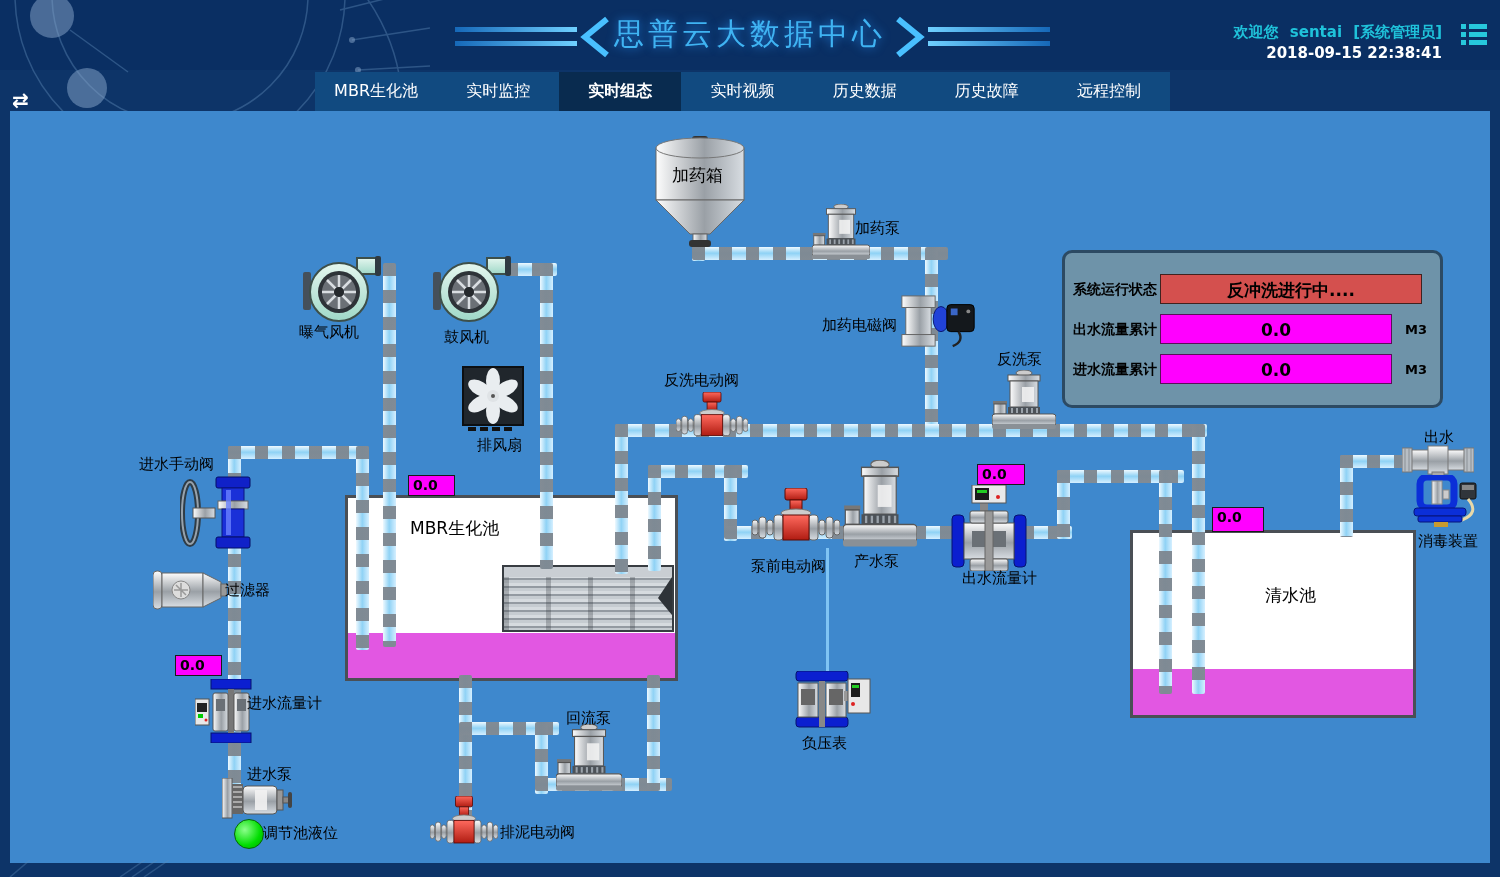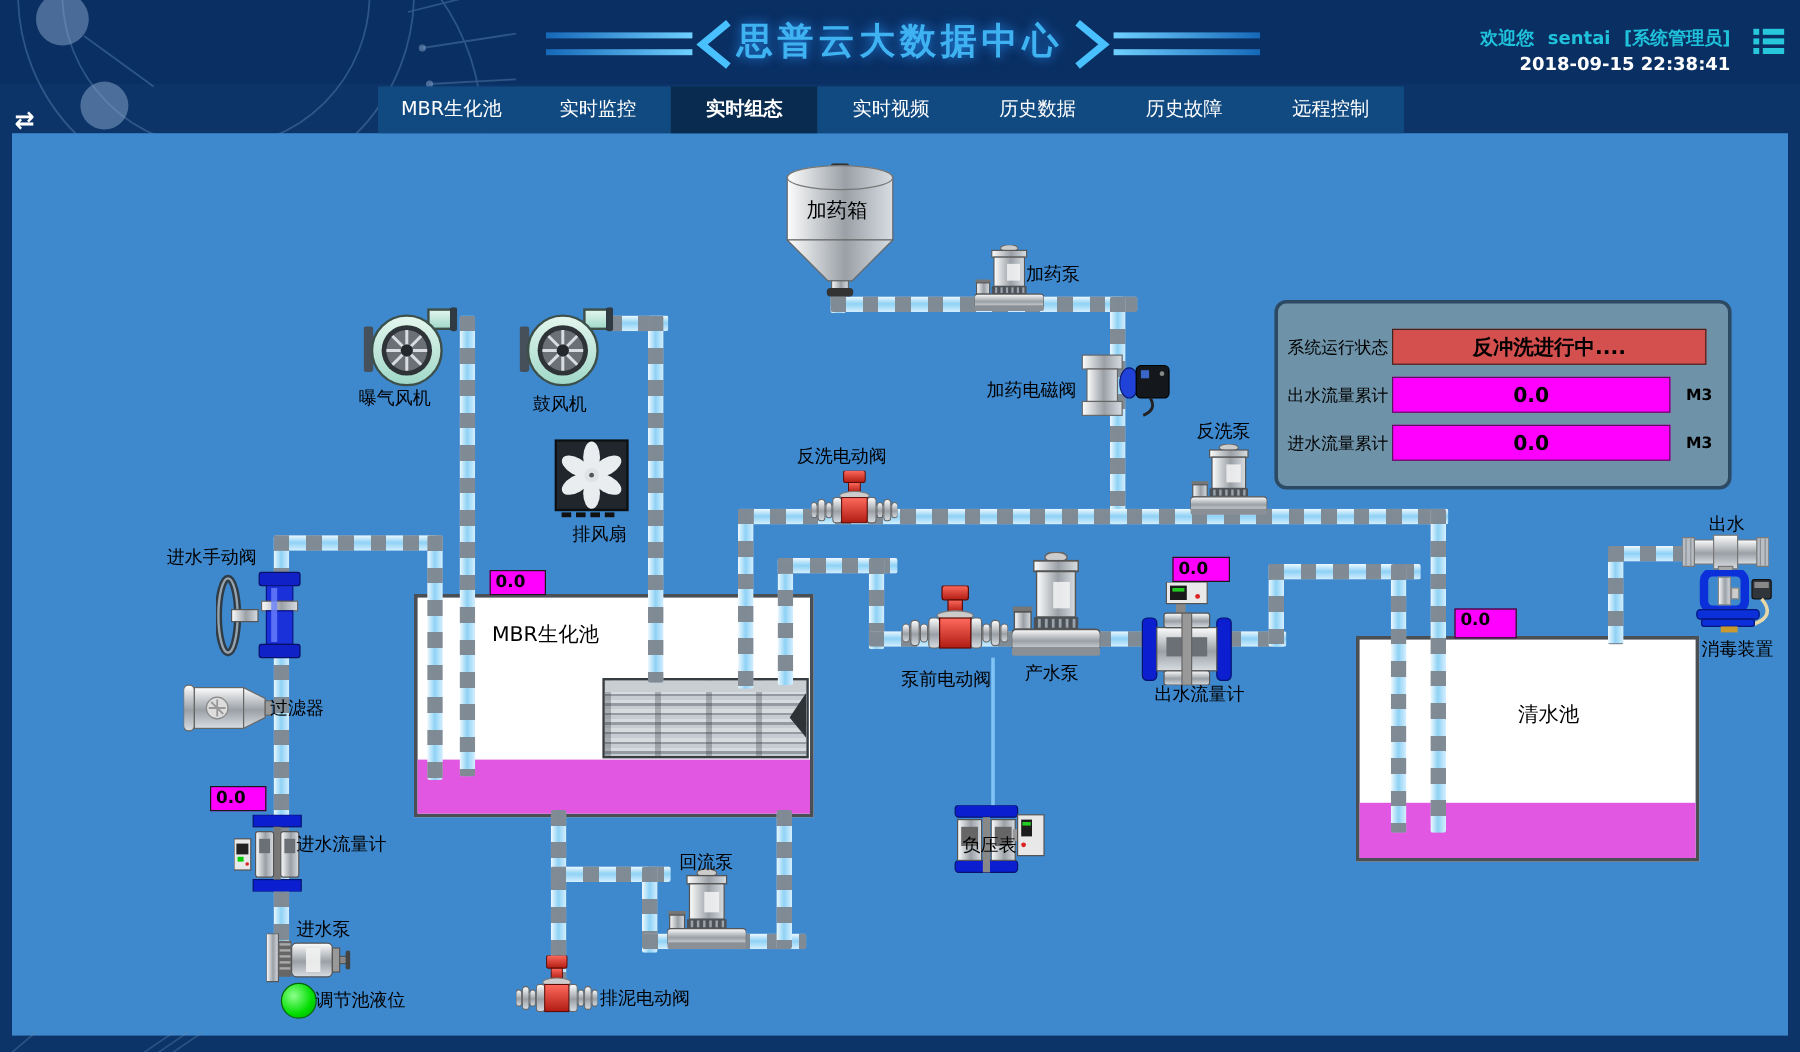--- a/index.html
+++ b/index.html
@@ -1,21 +1,21 @@
 <!DOCTYPE html>
 <html><head>
 <meta charset="utf-8">
 <style>
   html,body{margin:0;padding:0;width:1500px;height:877px;overflow:hidden;
     background:#0d3468;font-family:"DejaVu Sans",sans-serif;}
   
   #header{position:absolute;left:0;top:0;width:1500px;height:70px;background:#0a2f63;}
   #bg-deco,#bg-deco2{position:absolute;pointer-events:none;}
   #page-title{position:absolute;left:50%;top:14px;transform:translateX(-50%);
-    color:#3fb3f2;font-size:30px;font-weight:bold;letter-spacing:4px;white-space:nowrap;
+    color:#3fb3f2;font-size:30px;font-weight:normal;letter-spacing:4px;white-space:nowrap;
     text-shadow:0 0 10px rgba(40,150,255,.8);}
   .title-deco{position:absolute;top:15px;}
   #welcome{position:absolute;right:58px;top:23px;color:#1fc2da;font-size:15px;font-weight:bold;white-space:nowrap;}
   #welcome span{margin-left:6px;margin-top:28px;}
   #datetime{position:absolute;right:58px;top:44px;color:#ffffff;font-size:15px;font-weight:bold;}
   #menu-icon{position:absolute;right:13px;top:22px;cursor:pointer;}
   #collapse-icon{position:absolute;left:12px;top:88px;color:#fff;font-size:20px;font-weight:bold;cursor:pointer;z-index:5;}
   
   #nav{position:absolute;left:315px;top:72px;width:855px;height:39px;background:#114a80;display:flex;z-index:4;}
   .tab{flex:1;display:flex;align-items:center;justify-content:center;color:#fff;
@@ -42,21 +42,21 @@
   .lbl{position:absolute;color:#000000;font-size:15px;font-weight:normal;white-space:nowrap;}
   .lbl.big{font-size:17px;}
   .vbox{position:absolute;background:#ff00ff;border:1px solid #1a1a1a;color:#000;
      font-size:14px;font-weight:bold;padding:1px 4px;box-sizing:border-box;}
   .eq{position:absolute;line-height:0;}
   .green-dot{position:absolute;width:28px;height:28px;border-radius:50%;border:1px solid #056605;
      background:radial-gradient(circle at 35% 35%,#8cff8c,#00dd00 60%,#00a300);}
   
   #status-panel{position:absolute;left:1052px;top:139px;width:381px;height:158px;
      background:#6e93a9;border:3px solid #2c4a63;border-radius:10px;box-sizing:border-box;}
-  #status-panel .plbl{position:absolute;color:#000;font-size:14px;font-weight:normal;white-space:nowrap;}
+  #status-panel .plbl{position:absolute;color:#000;font-size:14px;font-weight:bold;white-space:nowrap;}
   #status-panel .box{position:absolute;height:30px;line-height:30px;text-align:center;
      color:#000;font-size:17px;font-weight:bold;box-sizing:border-box;border:1px solid #40221f;}
   #status-panel .box.red{background:#d4504e;width:262px;}
   #status-panel .box.mag{background:#ff00ff;width:232px;border-color:#5a105a;}
   #status-panel .unit{position:absolute;color:#000;font-size:13px;font-weight:bold;}
 </style>
 </head>
 <body>
 
 <svg width="0" height="0" style="position:absolute">
@@ -485,21 +485,21 @@
   <div class="lbl big" style="left:400px;top:406px">MBR生化池</div>
   <div class="lbl" style="left:237px;top:583px">进水流量计</div>
   <div class="lbl" style="left:237px;top:654px">进水泵</div>
   <div class="lbl" style="left:253px;top:713px">调节池液位</div>
   <div class="lbl" style="left:741px;top:446px">泵前电动阀</div>
   <div class="lbl" style="left:844px;top:441px">产水泵</div>
   <div class="lbl" style="left:952px;top:458px">出水流量计</div>
   <div class="lbl big" style="left:1255px;top:473px">清水池</div>
   <div class="lbl" style="left:1414px;top:317px">出水</div>
   <div class="lbl" style="left:1408px;top:421px">消毒装置</div>
-  <div class="lbl" style="left:792px;top:584px">负压表</div>
+  <div class="lbl" style="left:792px;top:623px">负压表</div>
   <div class="lbl" style="left:556px;top:598px">回流泵</div>
   <div class="lbl" style="left:490px;top:712px">排泥电动阀</div>
 
   <div id="status-panel">
     <div class="plbl" style="left:8px;top:28px">系统运行状态</div>
     <div class="box red" style="left:95px;top:21px">反冲洗进行中....</div>
     <div class="plbl" style="left:8px;top:68px">出水流量累计</div>
     <div class="box mag" style="left:95px;top:61px">0.0</div>
     <div class="unit" style="left:340px;top:69px">M3</div>
     <div class="plbl" style="left:8px;top:108px">进水流量累计</div>

